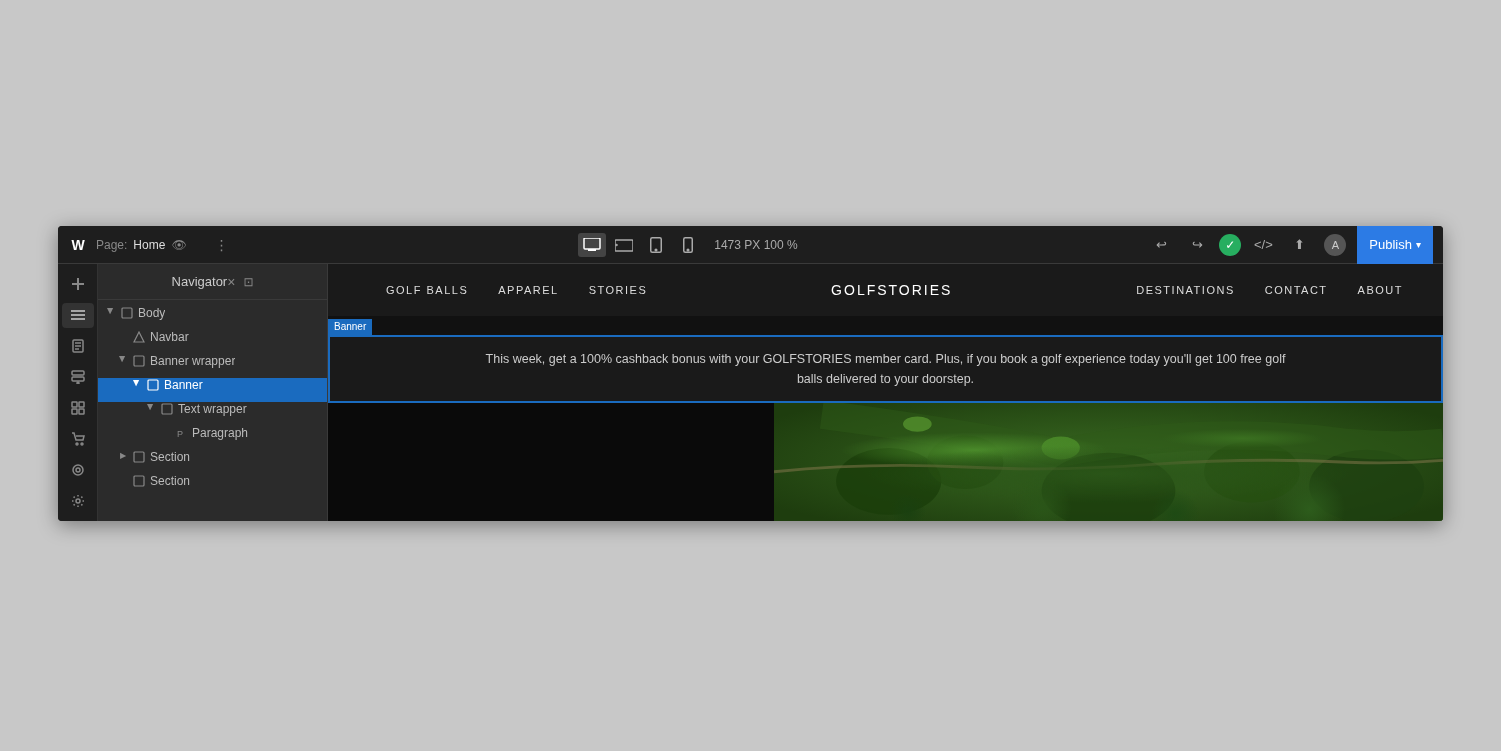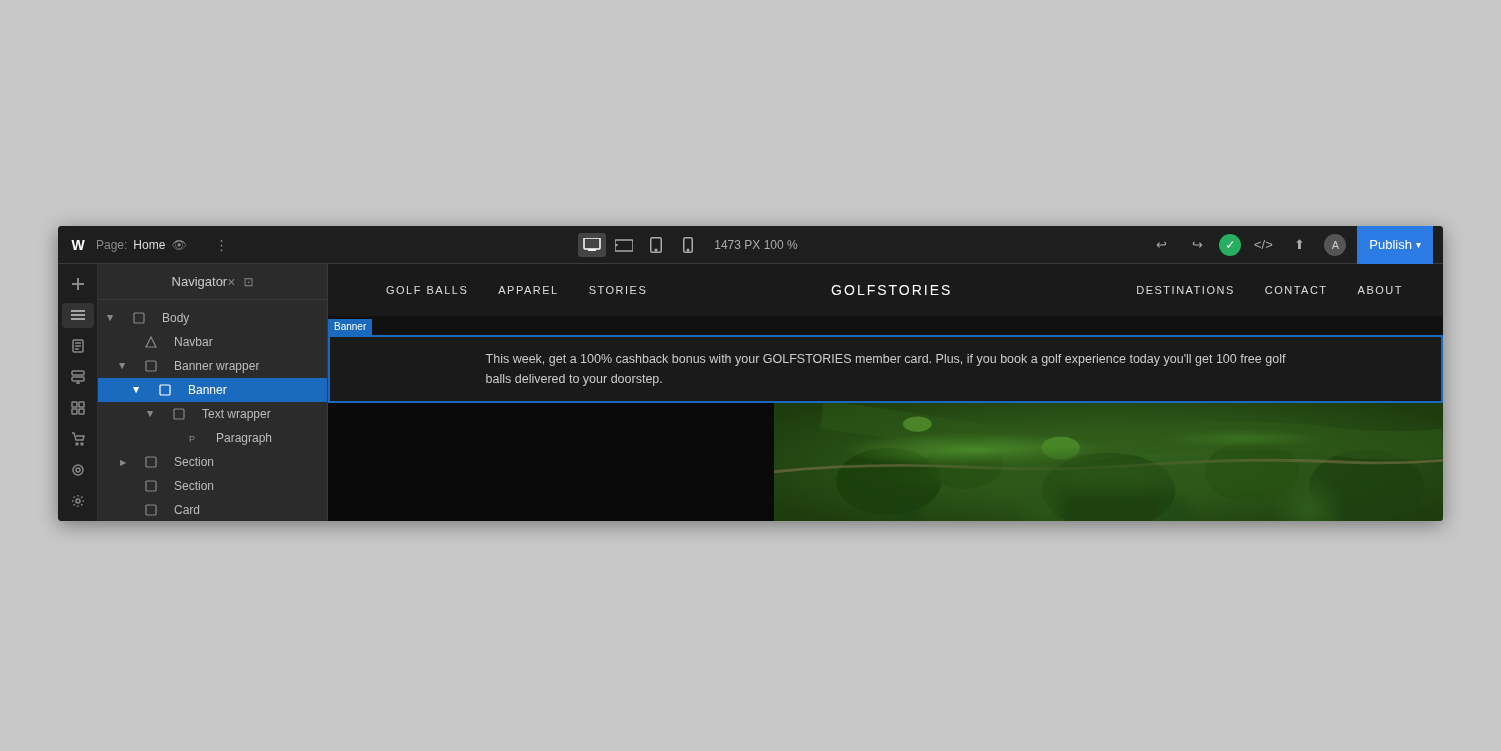--- a/index.html
+++ b/index.html
@@ -194,27 +194,27 @@
 
     
     .tree-container {
       padding: 6px 0;
       overflow-y: auto;
       flex: 1;
     }
 
     .tree-item {
       display: flex;
-      align-items: center;
+      align-items: flex-start;
       height: 24px;
       padding-left: 8px;
       cursor: pointer;
       color: #bbb;
       font-size: 12px;
-      gap: 16px;
+      gap: 4px;
       position: relative;
     }
 
     .tree-item.selected {
       background: #1a6bbf;
       color: #fff;
     }
 
     .tree-item.depth-0 { padding-left: 8px; }
     .tree-item.depth-1 { padding-left: 20px; }
@@ -615,29 +615,20 @@
         <div class="tree-item depth-1">
           <span class="tree-arrow" style="visibility:hidden;">▶</span>
           <span class="tree-icon">
             <svg viewBox="0 0 12 12" fill="none" stroke="#888" stroke-width="1.2">
                 <rect x="1" y="1" width="10" height="10" rx="1"></rect>
               </svg>
           </span>
           <span class="tree-label">Section</span>
         </div>
 
-        <div class="tree-item depth-1">
-          <span class="tree-arrow empty">▶</span>
-          <span class="tree-icon">
-            <svg viewBox="0 0 12 12" fill="none" stroke="#888" stroke-width="1.2">
-                <rect x="1" y="1" width="10" height="10" rx="1"></rect>
-              </svg>
-          </span>
-          <span class="tree-label">Card</span>
-        </div>
       </div>
     </div>
 
     <div class="canvas-area">
       <div class="site-preview">
 
         <div class="site-nav">
           <div class="site-nav-links">
             <span class="site-nav-link">GOLF BALLS</span>
             <span class="site-nav-link">APPAREL</span>
@@ -651,21 +642,21 @@
           </div>
         </div>
 
         <div style="position:relative;">
           <div class="canvas-banner-tag">
             <span>Banner</span>
           </div>
         </div>
 
         <div style="background:#1a1a1a; padding: 14px 20px; display:flex; align-items:center; justify-content:center; outline: 2px solid #1a6bbf; outline-offset: -2px; position:relative;">
-          <div style="color:#ccc; font-size:12.5px; line-height:1.6; max-width:800px;">
+          <div style="color:#ccc; font-size:12.5px; text-align:center; line-height:1.6; max-width:800px;">
             <span>This week, get a 100% cashback bonus with your GOLFSTORIES member card. Plus, if you book a golf experience today you'll get 100 free golf</span>
             <br>
             <span>balls delivered to your doorstep.</span>
           </div>
         </div>
 
         <div class="site-hero">
           <div class="site-hero-image">
             <div class="hero-golf-aerial">
               

